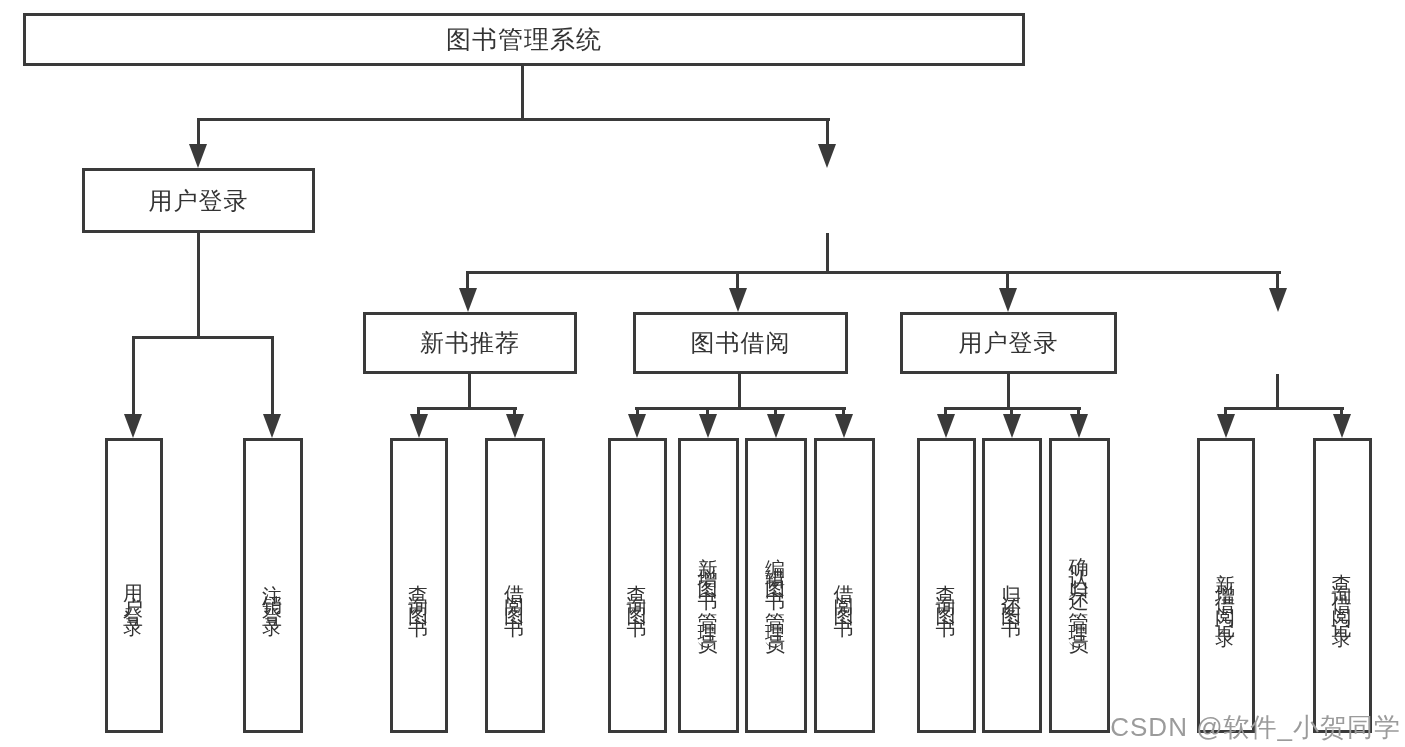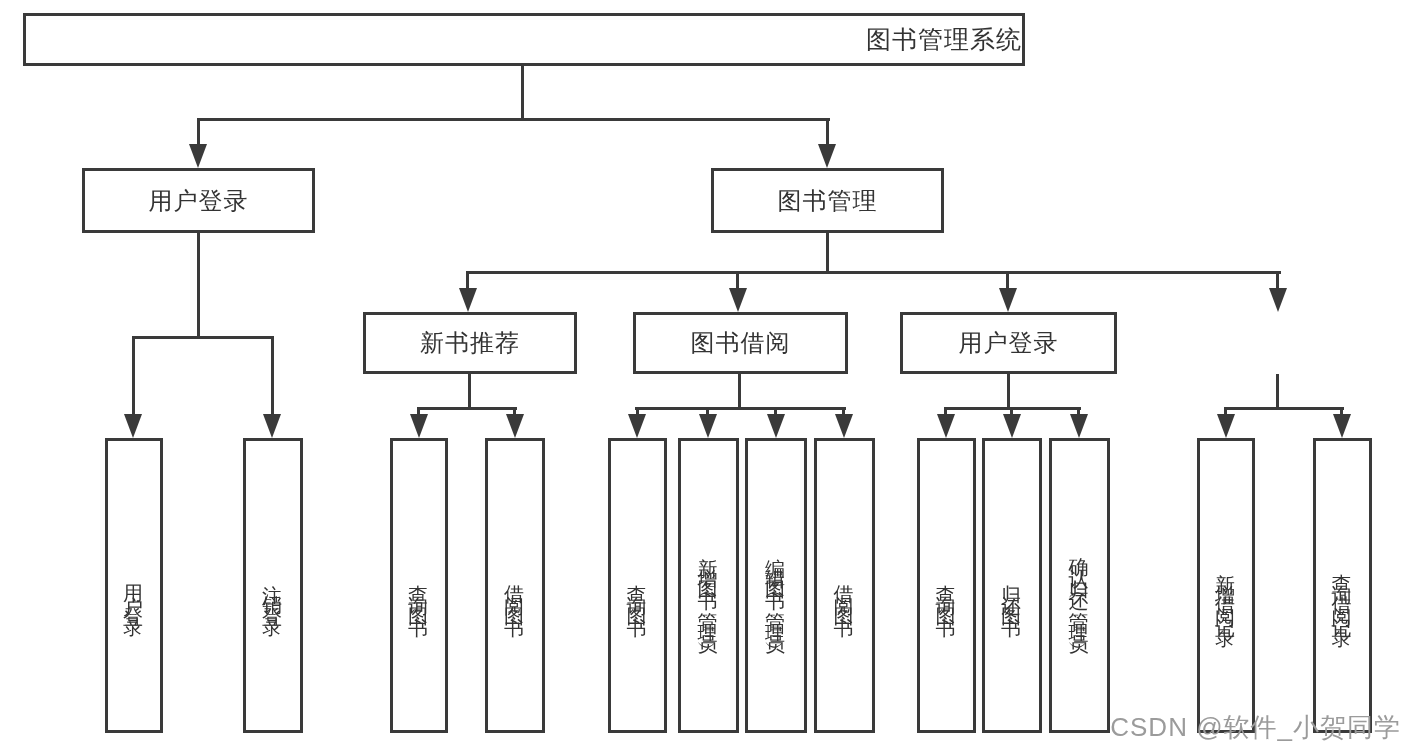--- a/index.html
+++ b/index.html
@@ -47,36 +47,33 @@
     font-size: 26px;
     color: #9b9b9b;
     letter-spacing: 1px;
   }
 </style>
 </head>
 <body>
 
 <div id="canvas">
 
-  <div class="node hbox title" style="left:23px; top:13px; width:1002px; height:53px;justify-content:flex-end;">
+  <div class="node hbox title" style="left:23px; top:13px; width:1002px; height:53px;">
     <span>图书管理系统</span>
   </div>
 
   <div class="line" style="left:521px; top:66px; width:3px; height:54px;"></div>
   <div class="line" style="left:197px; top:118px; width:633px; height:3px;"></div>
   <div class="line" style="left:197px; top:118px; width:3px; height:30px;"></div>
   <div class="arrow" style="left:189px; top:144px;"></div>
   <div class="line" style="left:826px; top:118px; width:3px; height:30px;"></div>
   <div class="arrow" style="left:818px; top:144px;"></div>
 
   <div class="node hbox" style="left:82px; top:168px; width:233px; height:65px;">
     <span>用户登录</span>
-  </div>
-  <div class="node hbox" style="left:711px; top:168px; width:233px; height:65px;">
-    <span>图书管理</span>
   </div>
 
   <div class="line" style="left:197px; top:233px; width:3px; height:106px;"></div>
   <div class="line" style="left:132px; top:336px; width:142px; height:3px;"></div>
   <div class="line" style="left:132px; top:336px; width:3px; height:82px;"></div>
   <div class="arrow" style="left:124px; top:414px;"></div>
   <div class="line" style="left:271px; top:336px; width:3px; height:82px;"></div>
   <div class="arrow" style="left:263px; top:414px;"></div>
 
   <div class="line" style="left:826px; top:233px; width:3px; height:41px;"></div>

